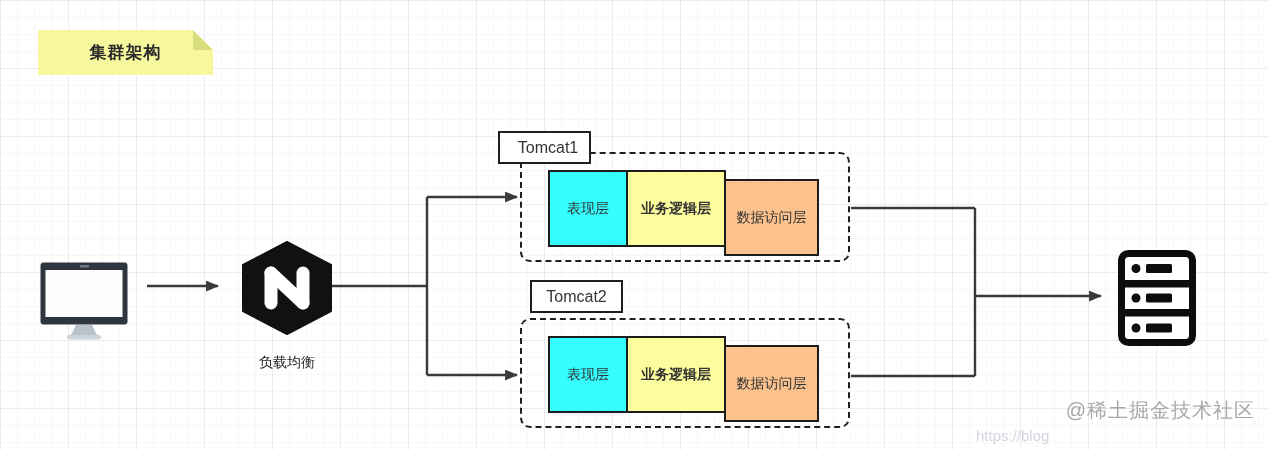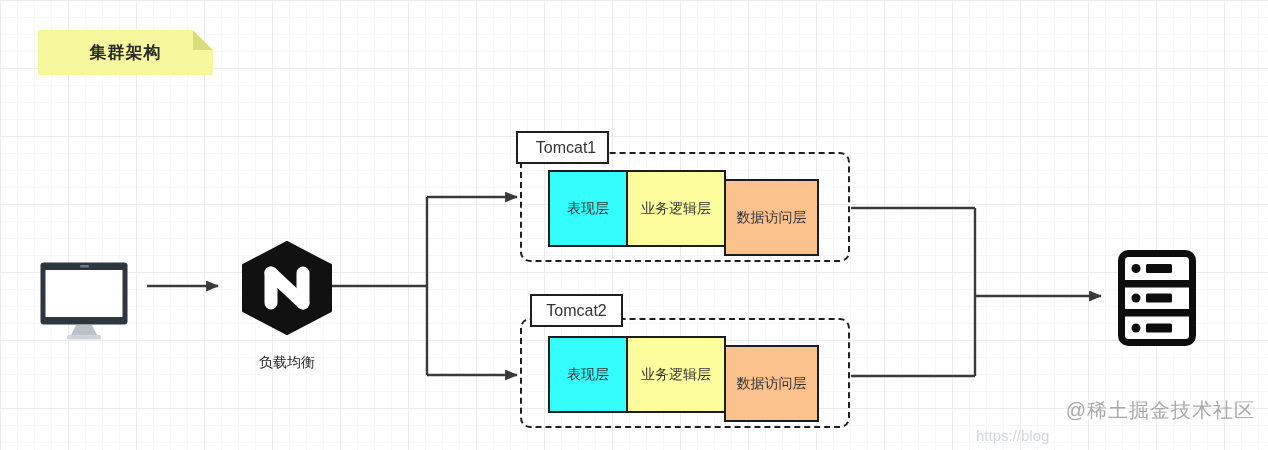--- a/index.html
+++ b/index.html
@@ -42,21 +42,21 @@
     position:absolute; width:93px; height:33px; background:#ffffff;
     border:2px solid #1f1f1f; display:flex; align-items:center; justify-content:center;
     font-size:16px; color:#333; z-index:3;
   }
   .layer-row { position:absolute; display:flex; z-index:2; }
   .layer {
     height:77px; border:2px solid #1c1c1c; display:flex; align-items:center; justify-content:center;
     font-size:14px; color:#333;
   }
   .layer + .layer { margin-left:-2px; }
-  .layer.w1 { width:80px; } .layer.w2 { width:100px; } .layer.w3 { width:95px;margin-top:9px; }
+  .layer.w1 { width:80px; } .layer.w2 { width:100px;font-weight:bold; } .layer.w3 { width:95px;margin-top:9px; }
 
   .lb-label {
     position:absolute; left:240px; top:354px; width:94px; text-align:center;
     font-size:14px; font-weight:400; color:#222;
   }
 
   .wm-main {
     position:absolute; right:13px; top:397px; font-size:20px; color:#a8a8a8;
     letter-spacing:1px;
   }
@@ -104,29 +104,29 @@
     <g stroke="#fff" stroke-width="13" stroke-linecap="round">
       <line x1="29" y1="32" x2="29" y2="62"></line>
       <line x1="61" y1="32" x2="61" y2="62"></line>
       <line x1="29" y1="32" x2="61" y2="62"></line>
     </g>
   </svg>
 
   <div class="lb-label">负载均衡</div>
 
   <div class="cluster-box" style="left:520px; top:152px;"></div>
-  <div class="cluster-label" style="left:516px; top:131px;padding-left:7px;">Tomcat1</div>
+  <div class="cluster-label" style="left:498px; top:131px;padding-left:7px;">Tomcat1</div>
   <div class="layer-row" style="left:548px; top:170px;">
     <div class="layer w1" style="background-color: rgb(51, 253, 253);">表现层</div>
     <div class="layer w2" style="background-color: rgb(253, 253, 158);">业务逻辑层</div>
     <div class="layer w3" style="background-color: rgb(251, 194, 141);">数据访问层</div>
   </div>
 
   <div class="cluster-box" style="left:520px; top:318px;"></div>
-  <div class="cluster-label" style="left:530px; top:294px;">Tomcat2</div>
+  <div class="cluster-label" style="left:530px; top:280px;">Tomcat2</div>
   <div class="layer-row" style="left:548px; top:336px;">
     <div class="layer w1" style="background-color: rgb(51, 253, 253);">表现层</div>
     <div class="layer w2" style="background-color: rgb(253, 253, 158);">业务逻辑层</div>
     <div class="layer w3" style="background-color: rgb(251, 194, 141);">数据访问层</div>
   </div>
 
   <svg class="abs" style="left:1118px; top:250px;" width="78" height="96" viewBox="0 0 78 96">
     <rect x="3.5" y="3.5" width="71" height="89" rx="7" fill="#fff" stroke="#0d0d0d" stroke-width="7"></rect>
     <rect x="3" y="30" width="72" height="7.5" fill="#0d0d0d"></rect>
     <rect x="3" y="59" width="72" height="7.5" fill="#0d0d0d"></rect>

